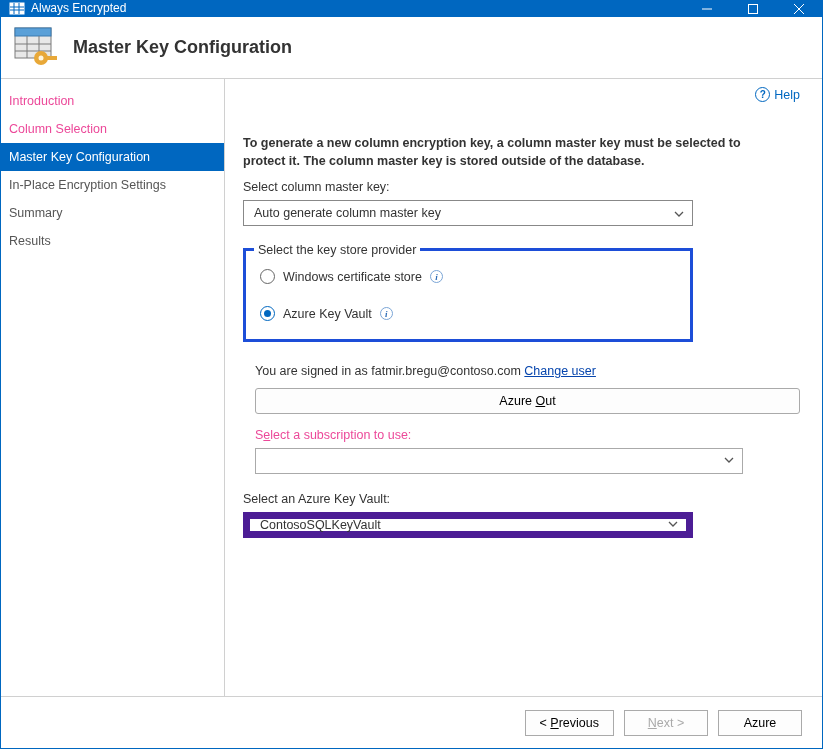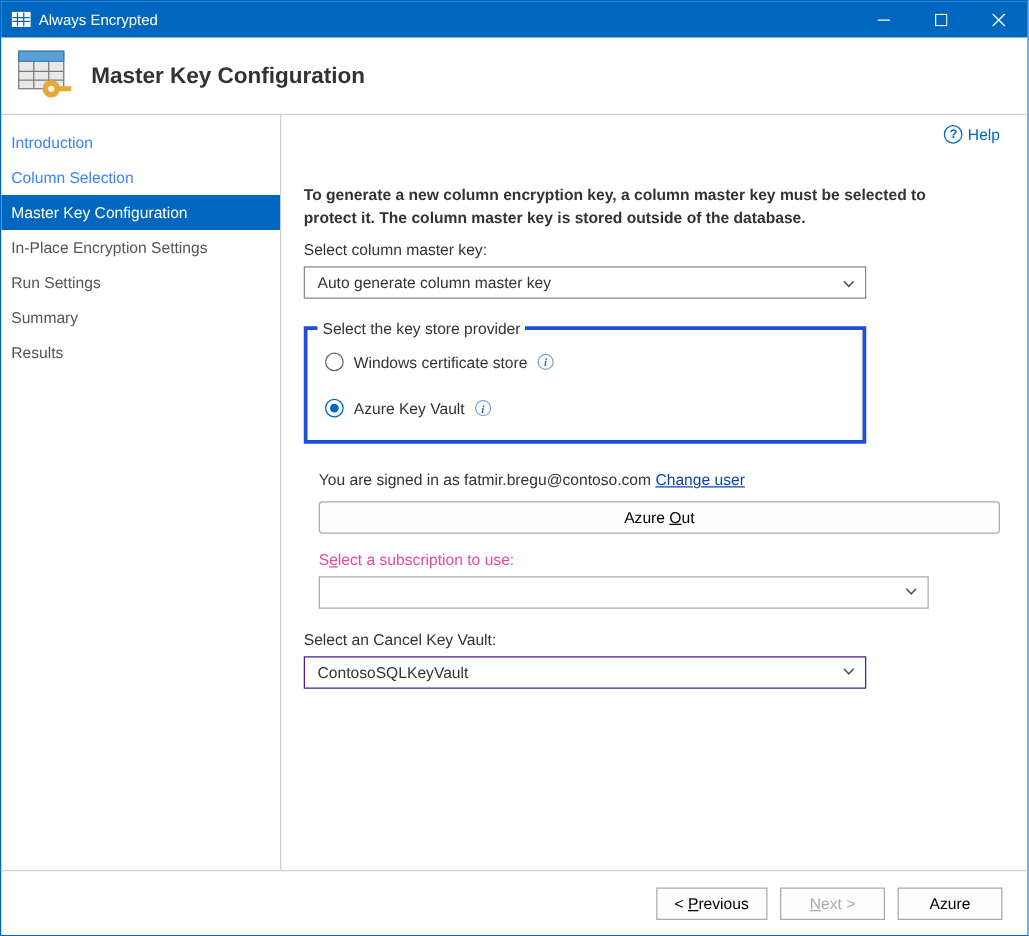--- a/index.html
+++ b/index.html
@@ -1,35 +1,35 @@
 <!DOCTYPE html>
 <html><head>
   <meta charset="utf-8">
   <style>
     * { box-sizing: border-box; margin: 0; padding: 0; }
     body { font-family: "Segoe UI", Tahoma, sans-serif; font-size: 12px; color: #1a1a1a; background: #fff; }
     
     .window { width: 823px; height: 749px; border: 1px solid #0067c0; display: flex; flex-direction: column; background: #fff; }
     
-    .titlebar { height: 29px; background: #0067c0; color: #fff; display: flex; align-items: center; padding-left: 8px; }
+    .titlebar { height: 16px; background: #0067c0; color: #fff; display: flex; align-items: flex-start; padding-left: 8px; }
     .titlebar-icon { width: 16px; height: 16px; margin-right: 6px; display: flex; align-items: center; justify-content: center; }
     .titlebar-title { font-size: 12px; flex: 1; }
     .titlebar-buttons { display: flex; height: 100%; }
     .titlebar-btn { width: 46px; height: 100%; display: flex; align-items: center; justify-content: center; color: #fff; cursor: pointer; }
     
     .header { height: 62px; border-bottom: 1px solid #d0d0d0; display: flex; align-items: center; padding: 0 10px; }
     .header-icon { width: 48px; height: 48px; margin-right: 14px; }
     .header-title { font-size: 18px; font-weight: 600; color: #333; }
     
     .body { flex: 1; display: flex; overflow: hidden; }
     
     .sidebar { width: 224px; border-right: 1px solid #d0d0d0; padding-top: 8px; }
     .sidebar-item { padding: 7px 8px 7px 8px; font-size: 12.5px; cursor: pointer; color: #0067c0; }
     .sidebar-item.active { background: #0067c0; color: #fff; }
-    .sidebar-item.done { color: #3b82f6; }
+    .sidebar-item.done { color: #ec4899; }
     .sidebar-item.future { color: #555; }
     
     .main { flex: 1; display: flex; flex-direction: column; padding: 10px 22px 0 18px; position: relative; }
     .help-link { position: absolute; top: 8px; right: 22px; color: #0067c0; font-size: 12.5px; display: flex; align-items: center; gap: 4px; cursor: pointer; }
     .help-icon-circle { width: 15px; height: 15px; border: 1.5px solid #0067c0; border-radius: 50%; display: flex; align-items: center; justify-content: center; font-size: 10px; color: #0067c0; font-weight: bold; }
     
     .intro { margin-top: 45px; font-size: 12.5px; line-height: 1.45; color: #333; max-width: 540px; font-weight: bold; }
     .label-row { margin-top: 10px; font-size: 12.5px; color: #333; }
     .select-dd { width: 450px; height: 26px; margin-top: 6px; border: 1px solid #888; background: #fff; display: flex; align-items: center; justify-content: space-between; padding: 0 8px 0 10px; font-size: 12.5px; color: #333; cursor: pointer; text-align: center; }
     .select-dd-arrow { width: 10px; height: 10px; }
@@ -47,21 +47,21 @@
     .signed-in a { color: #0645ad; text-decoration: underline; cursor: pointer; }
     .signout-btn { margin-top: 10px; margin-left: 12px; height: 26px; padding: 0 14px; border: 1px solid #aaa; background: #fdfdfd; font-size: 12.5px; cursor: pointer; border-radius: 3px; }
     .underline-letter { text-decoration: underline; }
     
     .sub-select-wrap { margin-top: 14px; margin-left: 12px; }
     .sub-select-label { font-size: 12.5px; color: #ec4899; }
     .sub-select { width: 488px; height: 26px; margin-top: 6px; border: 1px solid #aaa; background: #fff; display: flex; align-items: center; justify-content: flex-end; padding: 0 8px; cursor: pointer; }
     
     .kv-select-wrap { margin-top: 18px; }
     .kv-select-label { font-size: 12.5px; color: #333; }
-    .kv-select { width: 450px; height: 26px; margin-top: 6px; border: 1px solid #4c1d95; background: #fff; display: flex; align-items: center; justify-content: space-between; padding: 0 8px 0 10px; font-size: 12.5px; color: #333; cursor: pointer; }
+    .kv-select { width: 450px; height: 26px; margin-top: 6px; border: 7px solid #4c1d95; background: #fff; display: flex; align-items: center; justify-content: space-between; padding: 0 8px 0 10px; font-size: 12.5px; color: #333; cursor: pointer; }
     
     .footer { border-top: 1px solid #d0d0d0; height: 52px; display: flex; align-items: center; justify-content: flex-end; padding: 0 20px; gap: 10px; }
     .footer-btn { height: 26px; min-width: 84px; padding: 0 14px; border: 1px solid #aaa; background: #fdfdfd; font-size: 12.5px; cursor: pointer; border-radius: 0; }
     .footer-btn.disabled { color: #aaa; cursor: default; }
   </style>
 </head>
 <body>
 
 <div class="window">
 
@@ -113,21 +113,20 @@
     <div class="header-title">Master Key Configuration</div>
   </div>
 
   <div class="body">
 
     <div class="sidebar">
       <div class="sidebar-item done">Introduction</div>
       <div class="sidebar-item done">Column Selection</div>
       <div class="sidebar-item active">Master Key Configuration</div>
       <div class="sidebar-item future">In-Place Encryption Settings</div>
-      <div class="sidebar-item future">Run Settings</div>
       <div class="sidebar-item future">Summary</div>
       <div class="sidebar-item future">Results</div>
     </div>
 
     <div class="main">
 
       <div class="help-link">
         <span class="help-icon-circle">?</span>
         <span>Help</span>
       </div>
@@ -173,21 +172,21 @@
           <span></span>
           <span>
             <svg width="10" height="10" viewBox="0 0 10 10">
                 <path d="M1 3 L5 7 L9 3" stroke="#555" stroke-width="1.3" fill="none"></path>
               </svg>
           </span>
         </div>
       </div>
 
       <div class="kv-select-wrap">
-        <div class="kv-select-label">Select an Cancel Key Vault:</div>
+        <div class="kv-select-label">Select an Azure Key Vault:</div>
         <div class="kv-select">
           <span>ContosoSQLKeyVault</span>
           <span>
             <svg width="10" height="10" viewBox="0 0 10 10">
                 <path d="M1 3 L5 7 L9 3" stroke="#555" stroke-width="1.3" fill="none"></path>
               </svg>
           </span>
         </div>
       </div>
 

